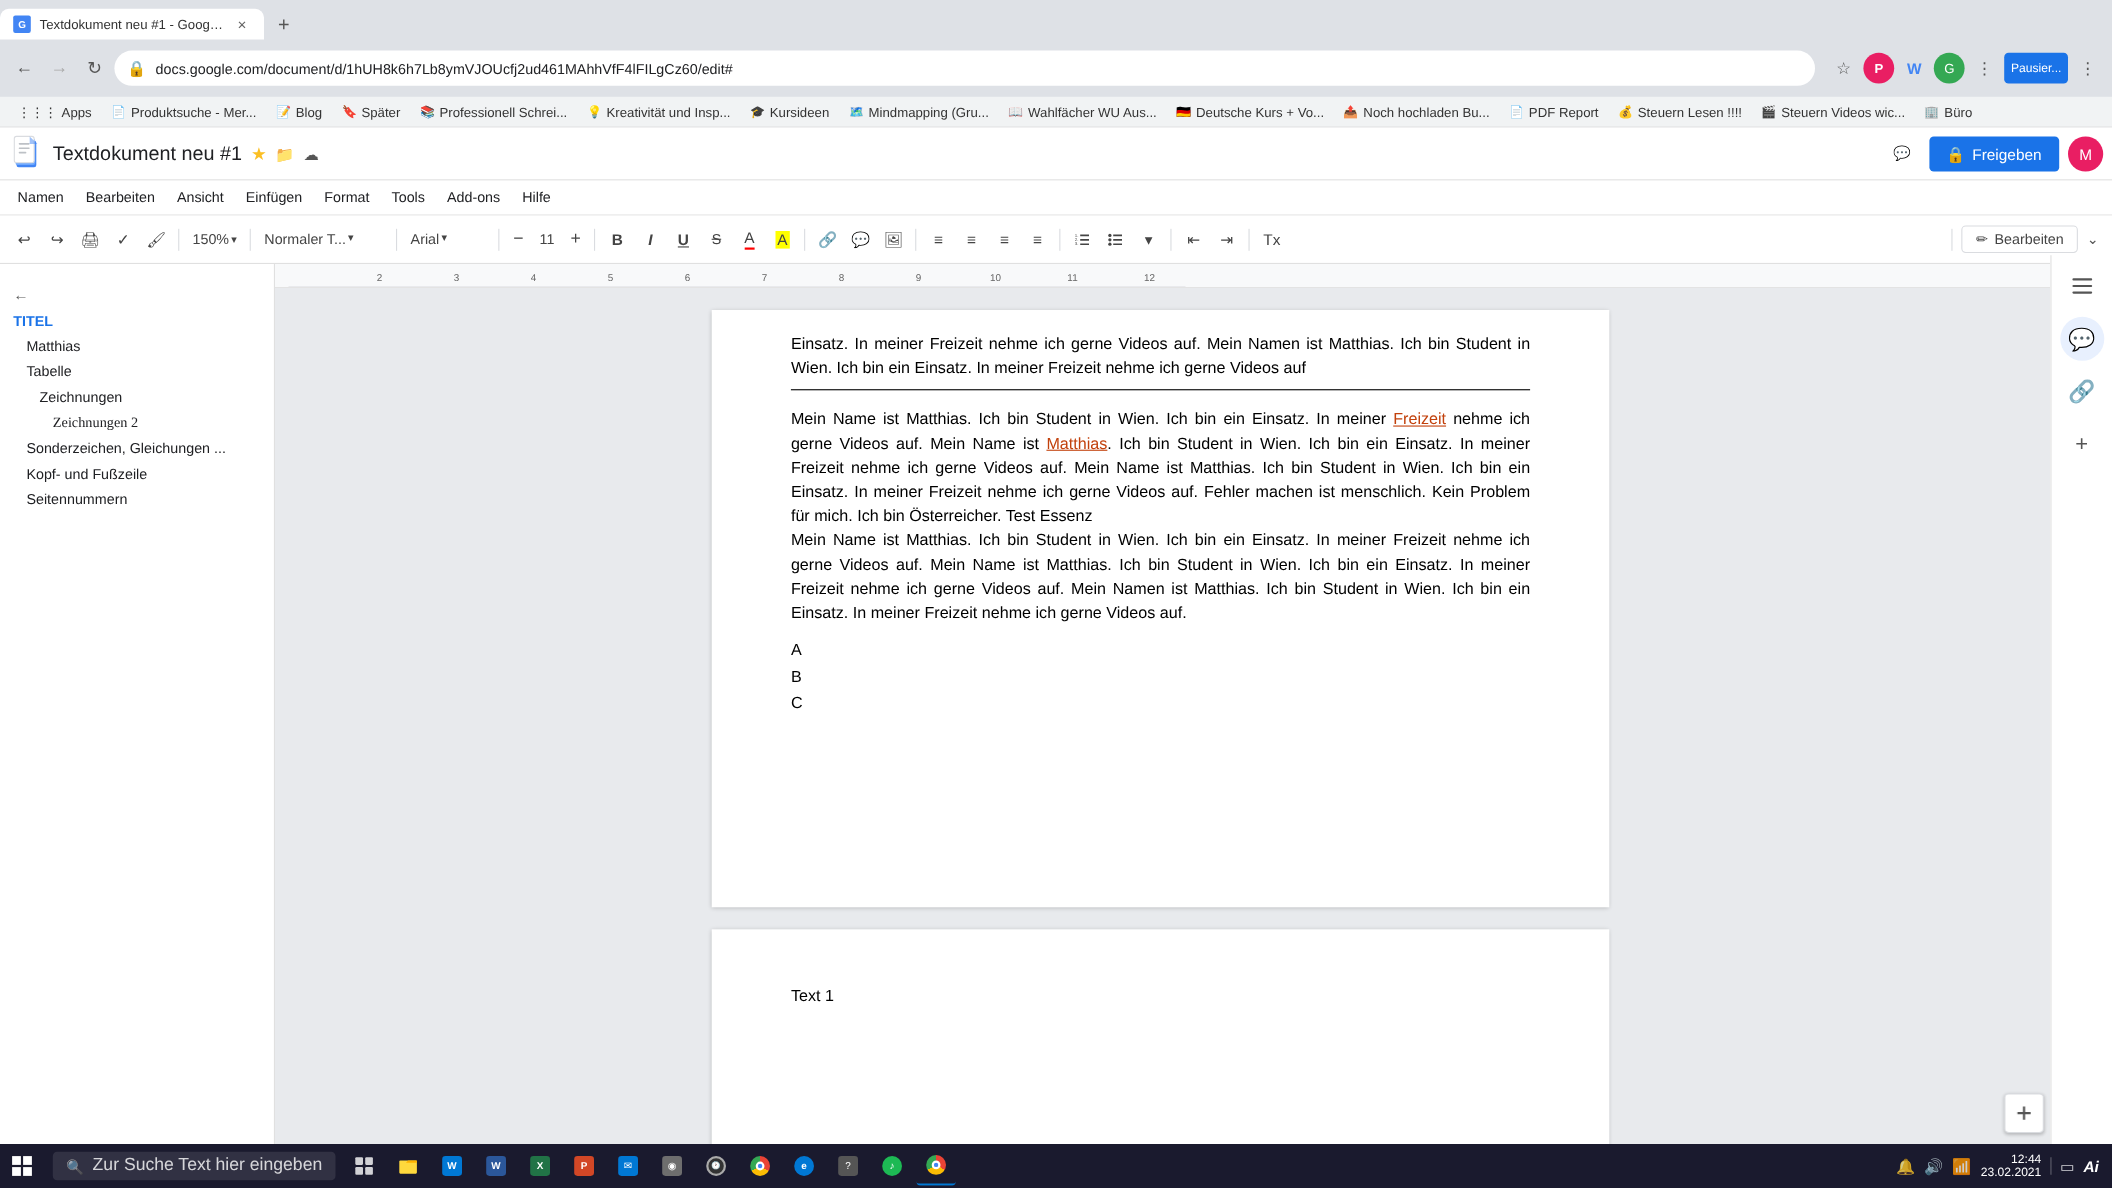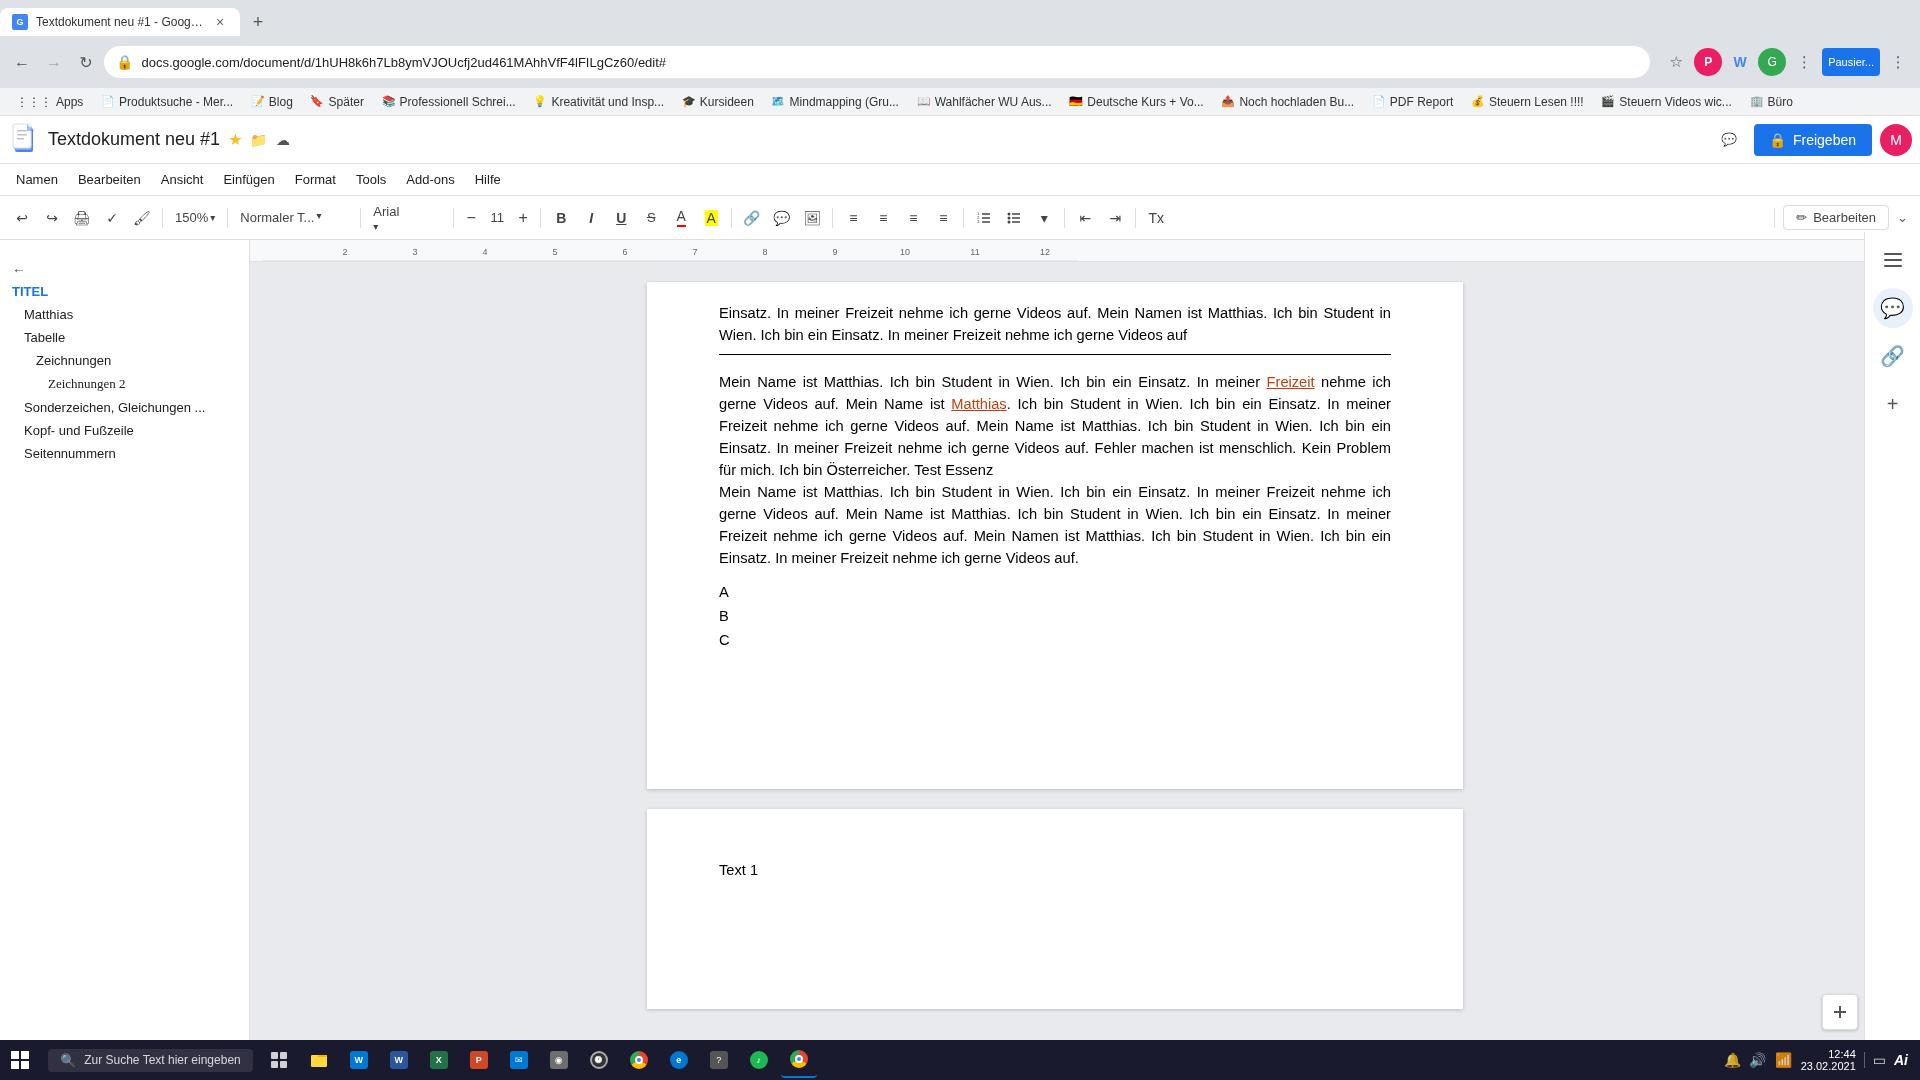--- a/index.html
+++ b/index.html
@@ -76,39 +76,39 @@
     .sidebar-item.level1 { padding-left: 12px; font-weight: bold; color: #1a73e8; }
     .sidebar-item.level2 { padding-left: 24px; }
     .sidebar-item.level3 { padding-left: 36px; }
     .sidebar-item.level4 { padding-left: 48px; font-family: Liberation Serif, serif; }
 
     
     .ruler-container { background: #f8f9fa; border-bottom: 1px solid #e0e0e0; height: 22px; display: flex; align-items: center; position: relative; overflow: hidden; }
 
     
     .doc-scroll-area { flex: 1; background: #e8eaed; overflow-y: auto; padding: 20px 0; display: flex; flex-direction: column; align-items: center; }
-    .page { background: #fff; width: 816px; min-height: 1056px; box-shadow: 0 1px 4px rgba(0,0,0,0.2); padding: 36px 72px; position: relative; margin-bottom: 20px; }
+    .page { background: #fff; width: 816px; min-height: 1056px; box-shadow: 0 1px 4px rgba(0,0,0,0.2); padding: 72px 72px; position: relative; margin-bottom: 20px; }
     .page-content { font-family: Arial, sans-serif; font-size: 11pt; line-height: 1.5; color: #000; }
     .link { color: #c2410c; text-decoration: underline; cursor: pointer; }
     .horizontal-line { border: none; border-top: 1px solid #000; margin: 8px 0 16px 0; }
     .list-item { margin: 2px 0; }
 
     
     .ruler-area { background: #f8f9fa; height: 20px; width: 816px; position: relative; overflow: hidden; }
 
     
     .edit-mode-btn { display: flex; align-items: center; gap: 6px; padding: 4px 12px; border-radius: 4px; background: transparent; border: 1px solid #dadce0; cursor: pointer; font-size: 13px; color: #444; }
     .expand-btn { padding: 4px; cursor: pointer; color: #555; }
 
     
     .taskbar { position: fixed; bottom: 0; left: 0; right: 0; height: 40px; background: #1a1a2e; display: flex; align-items: center; z-index: 100; }
     .taskbar-start { width: 40px; height: 40px; display: flex; align-items: center; justify-content: center; cursor: pointer; }
     .taskbar-start svg { width: 20px; height: 20px; }
     .taskbar-search { display: flex; align-items: center; background: rgba(255,255,255,0.1); border-radius: 4px; padding: 4px 12px; gap: 8px; margin: 0 8px; min-width: 200px; cursor: pointer; }
-    .taskbar-search-text { color: rgba(255,255,255,0.8); font-size: 12px; }
+    .taskbar-search-text { color: rgba(255,255,255,0.8); font-size: 16px; }
     .taskbar-items { display: flex; align-items: center; gap: 4px; flex: 1; }
     .taskbar-item { width: 36px; height: 36px; display: flex; align-items: center; justify-content: center; border-radius: 4px; cursor: pointer; }
     .taskbar-right { display: flex; align-items: center; gap: 8px; padding: 0 12px; }
     .taskbar-time { color: #fff; font-size: 11px; text-align: right; cursor: pointer; }
     .taskbar-icon { color: rgba(255,255,255,0.8); font-size: 14px; cursor: pointer; }
 
     
     .doc-float-btn { position: absolute; right: 70px; bottom: 250px; width: 36px; height: 36px; background: #fff; border: 1px solid #dadce0; border-radius: 4px; display: flex; align-items: center; justify-content: center; cursor: pointer; box-shadow: 0 1px 3px rgba(0,0,0,0.2); }
 
     .toolbar-right-section { margin-left: auto; display: flex; align-items: center; gap: 4px; }
@@ -266,21 +266,21 @@
       <span class="chevron">▾</span>
     </div>
     <div class="toolbar-separator"></div>
 
     <div class="toolbar-dropdown" style="min-width:120px;">
       <span>Normaler T...</span>
       <span class="chevron">▾</span>
     </div>
     <div class="toolbar-separator"></div>
 
-    <div class="toolbar-dropdown" style="min-width:80px;flex-direction:column;">
+    <div class="toolbar-dropdown" style="min-width:80px;">
       <span>Arial</span>
       <span class="chevron">▾</span>
     </div>
     <div class="toolbar-separator"></div>
 
     <div class="font-size-area">
       <div class="font-size-btn">−</div>
       <input class="font-size-input" value="11" type="text" style="border: none; outline: none;">
       <div class="font-size-btn">+</div>
     </div>

